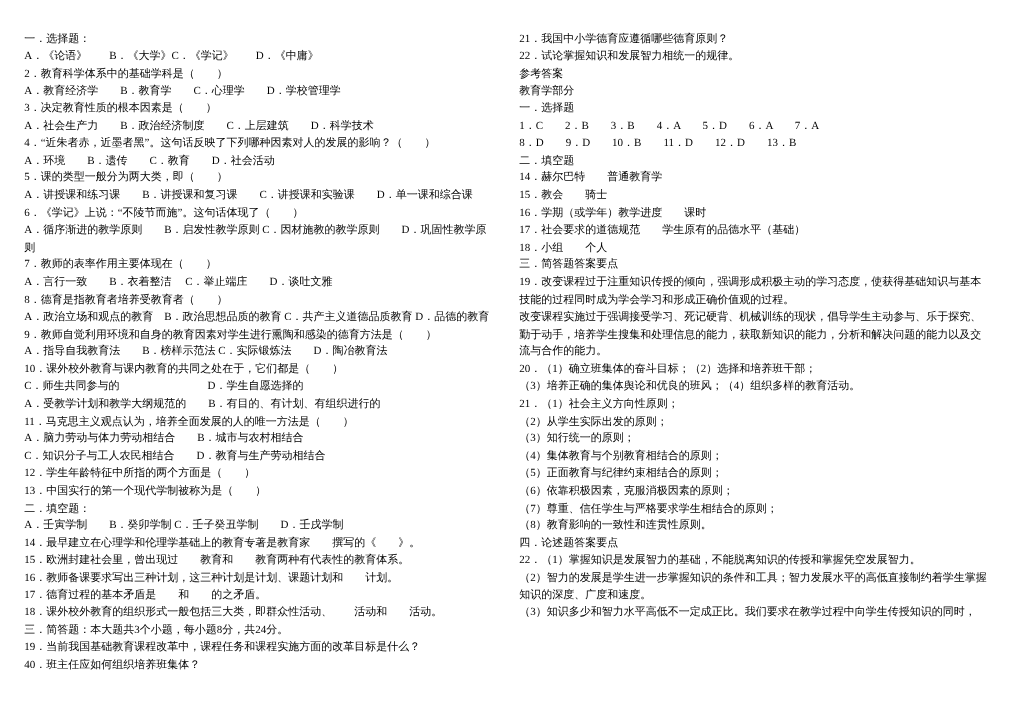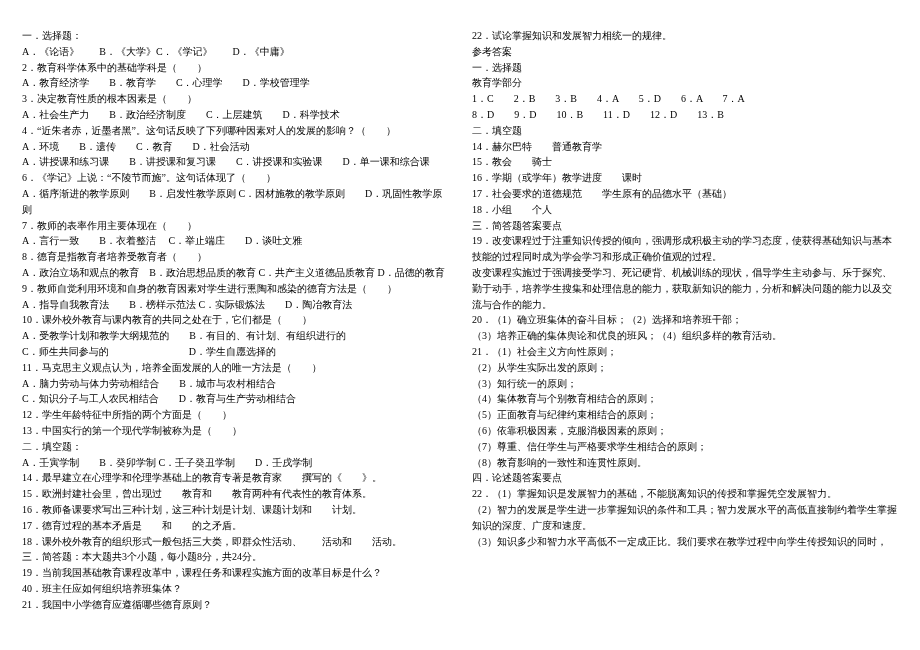--- a/index.html
+++ b/index.html
@@ -27,52 +27,53 @@
 
 <div id="doc">
     <span class="line">一．选择题：</span>
     <span class="line">A．《论语》　　B．《大学》C．《学记》　　D．《中庸》</span>
     <span class="line">2．教育科学体系中的基础学科是（　　）</span>
     <span class="line">A．教育经济学　　B．教育学　　C．心理学　　D．学校管理学</span>
     <span class="line">3．决定教育性质的根本因素是（　　）</span>
     <span class="line">A．社会生产力　　B．政治经济制度　　C．上层建筑　　D．科学技术</span>
     <span class="line">4．“近朱者赤，近墨者黑”。这句话反映了下列哪种因素对人的发展的影响？（　　）</span>
     <span class="line">A．环境　　B．遗传　　C．教育　　D．社会活动</span>
+    <span class="line">5．课的类型一般分为两大类，即（　　）</span>
     <span class="line">A．讲授课和练习课　　B．讲授课和复习课　　C．讲授课和实验课　　D．单一课和综合课</span>
     <span class="line">6．《学记》上说：“不陵节而施”。这句话体现了（　　）</span>
     <span class="line">A．循序渐进的教学原则　　B．启发性教学原则 C．因材施教的教学原则　　D．巩固性教学原则</span>
     <span class="line">7．教师的表率作用主要体现在（　　）</span>
     <span class="line">A．言行一致　　B．衣着整洁　 C．举止端庄　　D．谈吐文雅</span>
     <span class="line">8．德育是指教育者培养受教育者（　　）</span>
     <span class="line">A．政治立场和观点的教育　B．政治思想品质的教育 C．共产主义道德品质教育 D．品德的教育</span>
     <span class="line">9．教师自觉利用环境和自身的教育因素对学生进行熏陶和感染的德育方法是（　　）</span>
     <span class="line">A．指导自我教育法　　B．榜样示范法 C．实际锻炼法　　D．陶冶教育法</span>
     <span class="line">10．课外校外教育与课内教育的共同之处在于，它们都是（　　）</span>
+    <span class="line">C．师生共同参与的　　　　　　　　D．学生自愿选择的</span>
     <span class="line">A．受教学计划和教学大纲规范的　　B．有目的、有计划、有组织进行的</span>
-    <span class="line">C．师生共同参与的　　　　　　　　D．学生自愿选择的</span>
     <span class="line">11．马克思主义观点认为，培养全面发展的人的唯一方法是（　　）</span>
     <span class="line">A．脑力劳动与体力劳动相结合　　B．城市与农村相结合</span>
     <span class="line">C．知识分子与工人农民相结合　　D．教育与生产劳动相结合</span>
     <span class="line">12．学生年龄特征中所指的两个方面是（　　）</span>
     <span class="line">13．中国实行的第一个现代学制被称为是（　　）</span>
     <span class="line">二．填空题：</span>
     <span class="line">A．壬寅学制　　B．癸卯学制 C．壬子癸丑学制　　D．壬戌学制</span>
     <span class="line">14．最早建立在心理学和伦理学基础上的教育专著是教育家　　撰写的《　　》。</span>
     <span class="line">15．欧洲封建社会里，曾出现过　　教育和　　教育两种有代表性的教育体系。</span>
     <span class="line">16．教师备课要求写出三种计划，这三种计划是计划、课题计划和　　计划。</span>
     <span class="line">17．德育过程的基本矛盾是　　和　　的之矛盾。</span>
     <span class="line">18．课外校外教育的组织形式一般包括三大类，即群众性活动、　　活动和　　活动。</span>
     <span class="line">三．简答题：本大题共3个小题，每小题8分，共24分。</span>
     <span class="line">19．当前我国基础教育课程改革中，课程任务和课程实施方面的改革目标是什么？</span>
     <span class="line">40．班主任应如何组织培养班集体？</span>
     <span class="line">21．我国中小学德育应遵循哪些德育原则？</span>
     <span class="line">22．试论掌握知识和发展智力相统一的规律。</span>
     <span class="line">参考答案</span>
+    <span class="line">教育学部分</span>
     <span class="line">一．选择题</span>
-    <span class="line">教育学部分</span>
     <span class="line">1．C　　2．B　　3．B　　4．A　　5．D　　6．A　　7．A</span>
     <span class="line">8．D　　9．D　　10．B　　11．D　　12．D　　13．B</span>
     <span class="line">二．填空题</span>
     <span class="line">14．赫尔巴特　　普通教育学</span>
     <span class="line">15．教会　　骑士</span>
     <span class="line">16．学期（或学年）教学进度　　课时</span>
     <span class="line">17．社会要求的道德规范　　学生原有的品德水平（基础）</span>
     <span class="line">18．小组　　个人</span>
     <span class="line">三．简答题答案要点</span>
     <span class="line">19．改变课程过于注重知识传授的倾向，强调形成积极主动的学习态度，使获得基础知识与基本技能的过程同时成为学会学习和形成正确价值观的过程。</span>

